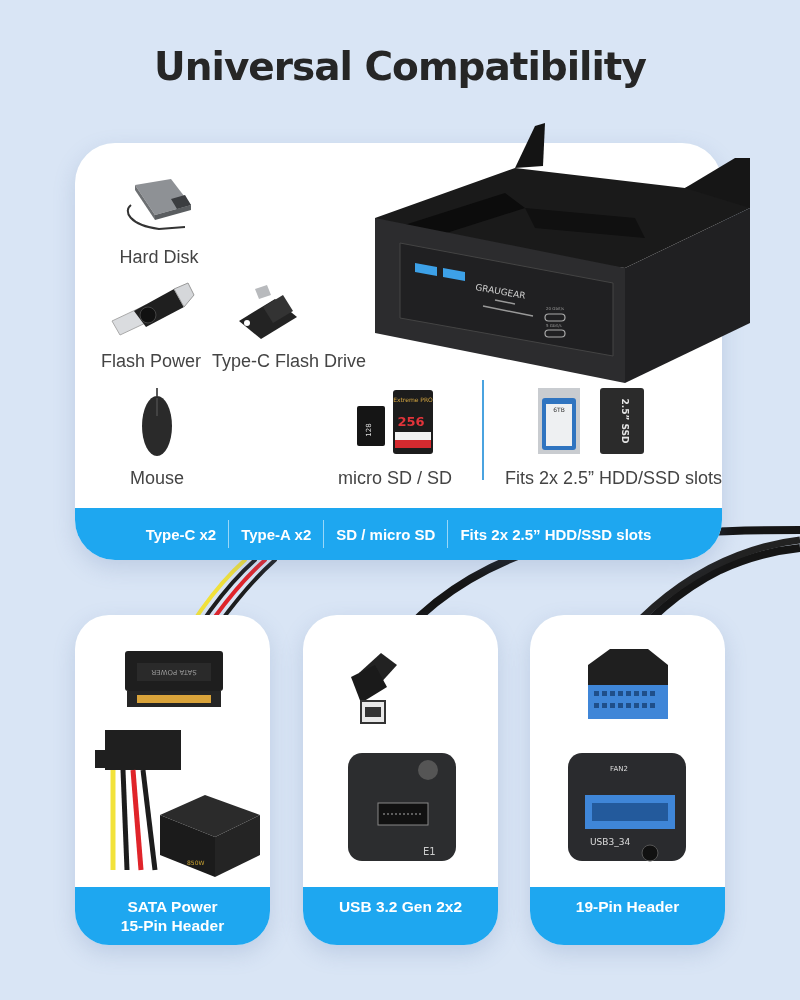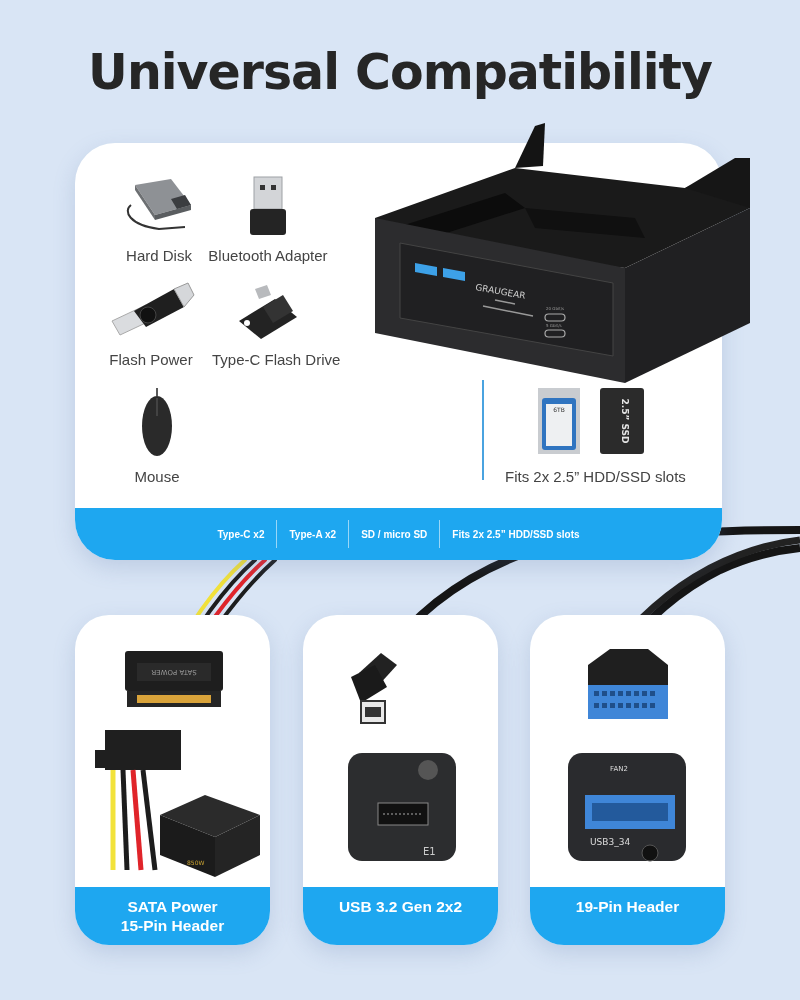--- a/index.html
+++ b/index.html
@@ -5,40 +5,40 @@
   * { box-sizing: border-box; margin: 0; padding: 0; }
   html, body { width: 800px; height: 1000px; overflow: hidden; }
   body {
     background: #d9e5f5;
     font-family: "DejaVu Sans", sans-serif;
     position: relative;
     color: #333;
   }
   .title {
     position: absolute; top: 44px; left: 0; width: 800px;
-    text-align: center; font-size: 49px; font-weight: bold;
+    text-align: center; font-size: 39px; font-weight: bold;
     color: #262626; letter-spacing: -1px;
     font-family: "DejaVu Sans", sans-serif;
   }
   .top-card {
     position: absolute; left: 75px; top: 143px; width: 647px; height: 417px;
     background: #ffffff; border-radius: 40px; overflow: hidden;
     box-shadow: 0 8px 22px rgba(90,120,170,0.22);
   }
   .spec-bar {
     position: absolute; left: 0; bottom: 0; width: 100%; height: 52px;
     background: #1ea7f0; display: flex; align-items: center; justify-content: center;
-    color: #fff; font-weight: bold; font-size: 10px;
+    color: #fff; font-weight: bold; font-size: 15px;
     font-family: "Liberation Sans", sans-serif;
   }
   .spec-bar .spec { padding: 0 12px; }
   .spec-bar .sep { width: 1px; height: 28px; background: rgba(255,255,255,0.55); }
   .device { position: absolute; text-align: center; width: 120px; }
   .device .label {
-    font-size: 15px; color: #444; margin-top: 6px; white-space: nowrap;
+    font-size: 18px; color: #444; margin-top: 6px; white-space: nowrap;
     font-family: "Liberation Sans", sans-serif;
   }
   .device .pic { margin: 0 auto; position: relative; }
   .divider-v {
     position: absolute; left: 407px; top: 237px; width: 2px; height: 100px; background: #4aa3e0;
   }
   
   .bay { position: absolute; left: 290px; top: -22px; width: 400px; height: 265px; }
   .bottom-card {
     position: absolute; top: 615px; width: 195px; height: 330px;
@@ -78,29 +78,20 @@
     <svg class="pic" width="80" height="62" viewBox="0 0 80 62">
       <path d="M12 30 C4 36 10 50 40 54 L66 52" stroke="#333" stroke-width="2" fill="none"></path>
       <polygon points="16,10 52,4 72,30 36,40" fill="#8e9195"></polygon>
       <polygon points="36,40 72,30 72,35 36,45" fill="#5a5d60"></polygon>
       <polygon points="16,10 36,40 36,45 16,15" fill="#6c6f72"></polygon>
       <polygon points="52,24 66,20 72,30 58,34" fill="#3b3d40"></polygon>
     </svg>
     <div class="label">Hard Disk</div>
   </div>
 
-  <div class="device" style="left:133px; top:32px;">
-    <svg class="pic" width="80" height="62" viewBox="0 0 80 62">
-      <rect x="26" y="2" width="28" height="32" fill="#d3d5d8" stroke="#9ea1a5"></rect>
-      <rect x="32" y="10" width="5" height="5" fill="#333"></rect>
-      <rect x="43" y="10" width="5" height="5" fill="#333"></rect>
-      <rect x="22" y="34" width="36" height="26" rx="3" fill="#242424"></rect>
-    </svg>
-    <div class="label">Bluetooth Adapter</div>
-  </div>
 
   <div class="device" style="left:16px; top:138px;">
     <svg class="pic" width="90" height="60" viewBox="0 0 90 60">
       <polygon points="6,40 40,24 48,38 14,54" fill="#dadcdf" stroke="#aaa"></polygon>
       <polygon points="28,30 68,8 78,26 40,46" fill="#1f1f1f"></polygon>
       <circle cx="42" cy="34" r="8" fill="#111" stroke="#444"></circle>
       <polygon points="68,8 82,2 88,14 78,26" fill="#d5d7da" stroke="#999"></polygon>
     </svg>
     <div class="label">Flash Power</div>
   </div>
@@ -118,20 +109,32 @@
     <svg class="pic" width="90" height="60" viewBox="0 0 90 60">
       <polygon points="28,8 40,4 44,14 32,18" fill="#b8babd"></polygon>
       <polygon points="12,40 48,18 70,36 34,58" fill="#232323"></polygon>
       <polygon points="36,26 56,14 66,30 46,42" fill="#333"></polygon>
       <circle cx="20" cy="42" r="3" fill="#fff"></circle>
     </svg>
     <div class="label">Type-C Flash Drive</div>
   </div>
 
 
+  <div class="device" style="left:260px; top:243px;">
+    <svg class="pic" width="80" height="72" viewBox="0 0 80 72">
+      <rect x="2" y="20" width="28" height="40" rx="2" fill="#151515"></rect>
+      <text x="16" y="44" fill="#ddd" font-size="7" text-anchor="middle" font-family="DejaVu Sans, sans-serif" transform="rotate(-90 16 44)">128</text>
+      <rect x="38" y="4" width="40" height="64" rx="3" fill="#1c1c1c"></rect>
+      <text x="58" y="16" fill="#d4a640" font-size="6" text-anchor="middle" font-family="DejaVu Sans, sans-serif">Extreme PRO</text>
+      <text x="56" y="40" fill="#e0343a" font-size="13" font-weight="bold" text-anchor="middle" font-family="DejaVu Sans, sans-serif">256</text>
+      <rect x="40" y="46" width="36" height="8" fill="#f2f2f2"></rect>
+      <rect x="40" y="54" width="36" height="8" fill="#d52a2f"></rect>
+    </svg>
+    <div class="label">micro SD / SD</div>
+  </div>
 
   <div class="divider-v"></div>
 
   <div class="device" style="left:430px; top:243px; width:170px;">
     <svg class="pic" width="140" height="72" viewBox="0 0 140 72">
       <rect x="18" y="2" width="42" height="66" fill="#c9ccd0"></rect>
       <rect x="22" y="12" width="34" height="52" rx="3" fill="#2f74c0"></rect>
       <rect x="26" y="18" width="26" height="42" fill="#eef0f2"></rect>
       <text x="39" y="26" fill="#333" font-size="6" text-anchor="middle" font-family="DejaVu Sans, sans-serif">6TB</text>
       <rect x="80" y="2" width="44" height="66" rx="3" fill="#2b2b2b"></rect>

